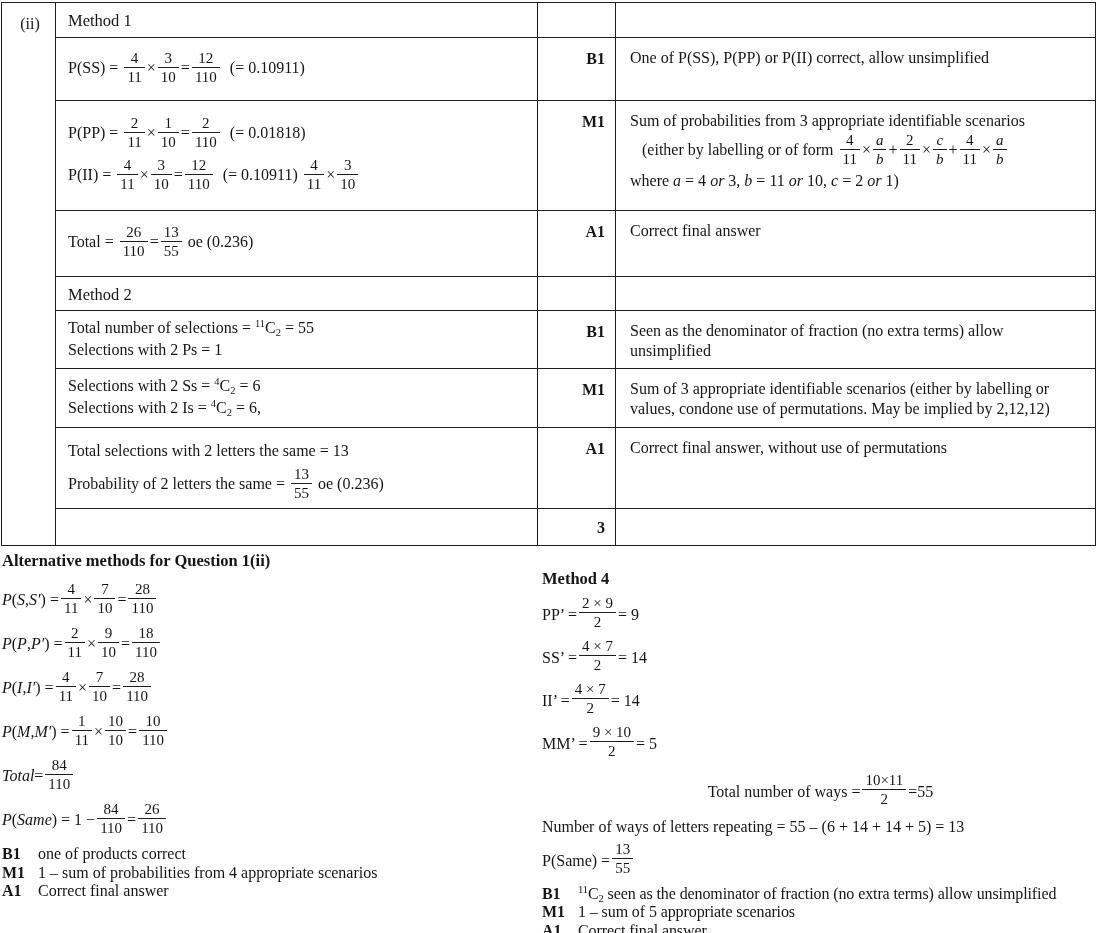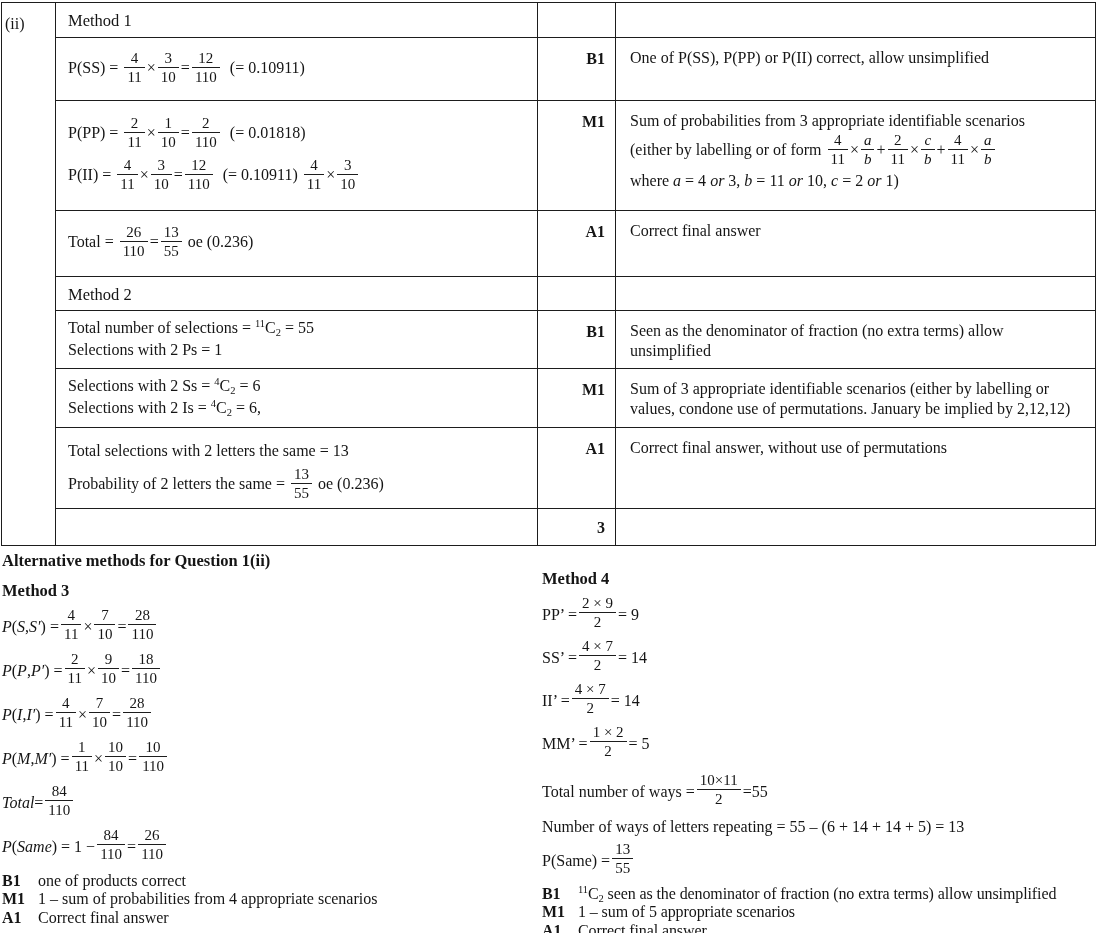--- a/index.html
+++ b/index.html
@@ -8,50 +8,50 @@
     font-family:"Liberation Serif", serif;color:#151515;font-size:16px;line-height:1.25;
   }
   
   .mtable{
     position:absolute;left:1px;top:2px;width:1093px;
     display:grid;
     grid-template-columns:54px 481px 78px 1fr;
     grid-template-rows:34px 63px 110px 66px 34px 58px 59px 81px 37px;
     border:1.5px solid #1d1d1d;
   }
-  .qcell{grid-column:1;grid-row:1/10;border-right:1.5px solid #1d1d1d;padding:11px 0 0 3px;}
+  .qcell{grid-column:1;grid-row:1/10;border-right:1.5px solid #1d1d1d;padding:11px 0 0 3px;text-align:center;}
   .cc{grid-column:2;padding:6px 12px 0 12px;overflow:hidden;}
   .mc{grid-column:3;border-left:1.5px solid #1d1d1d;text-align:right;font-weight:700;padding:11px 10px 0 0;}
   .xc{grid-column:4;border-left:1.5px solid #1d1d1d;padding:10px 12px 0 14px;}
   .r1{grid-row:1}.r2{grid-row:2}.r3{grid-row:3}.r4{grid-row:4}.r5{grid-row:5}
   .r6{grid-row:6}.r7{grid-row:7}.r8{grid-row:8}.r9{grid-row:9}
   .rt{border-top:1.5px solid #1d1d1d;}
   .hdr{font-weight:400;padding-top:8px;font-size:16.5px;}
   .fcenter{display:flex;flex-direction:column;justify-content:center;align-items:flex-start;gap:7px;padding-top:0;}
   
   .eq{white-space:nowrap;}
   .fr{display:inline-block;vertical-align:middle;text-align:center;font-size:15px;line-height:16px;margin:0 2px;transform:translateY(-2px);}
   .fr .nu{display:block;padding:0 3px 1px;}
   .fr .de{display:block;border-top:1.3px solid #1d1d1d;padding:1px 3px 0;}
   .fr.it{font-style:italic;}
   sup{font-size:10.5px;line-height:0;vertical-align:6px;}
   sub{font-size:10.5px;line-height:0;vertical-align:-3px;}
   .ln{line-height:22px;}
   .xln{line-height:20px;}
-  .xc .eq{margin:3px 0 2px;}
+  .xc .eq{margin:3px 12px 2px;}
   
   .alt{position:absolute;left:0;top:548px;width:915px;height:385px;}
   .alt-heading{position:absolute;left:2px;top:3px;font-weight:700;font-size:16.5px;}
   .mcol .mtitle{font-weight:700;font-size:16.5px;margin-bottom:6px;}
   .m3{position:absolute;left:2px;top:33px;width:534px;}
   .m4{position:absolute;left:542px;top:21px;width:557px;}
   .mcol .eq{display:flex;align-items:center;min-height:38px;margin-bottom:6px;}
   .m4 .eq{margin-bottom:5px;}
   .m4 .eq.plain{min-height:22px;margin:2px 0 4px;}
-  .m4 .eq.gap{margin-top:10px;}
+  .m4 .eq.gap{margin-top:10px;justify-content:center;}
   .marks{margin-top:5px;}
   .markline{display:flex;line-height:18.5px;white-space:nowrap;}
   .markline .mk{font-weight:700;flex:none;width:36px;}
   .m4 .markline{letter-spacing:-0.1px;}
   .mcol .eq .fr{margin:0 2px;}
   i{font-style:italic;}
 </style>
 </head>
 <body>
 
@@ -98,39 +98,38 @@
       <div class="ln">Selections with 2 Ps = 1</div>
     </div>
     <div class="mc rt r6">B1</div>
     <div class="xc rt r6">Seen as the denominator of fraction (no extra terms) allow unsimplified</div>
 
     <div class="cc rt r7">
       <div class="ln">Selections with 2 Ss = <sup>4</sup>C<sub>2</sub> = 6</div>
       <div class="ln">Selections with 2 Is = <sup>4</sup>C<sub>2</sub> = 6,</div>
     </div>
     <div class="mc rt r7">M1</div>
-    <div class="xc rt r7">Sum of 3 appropriate identifiable scenarios (either by labelling or values, condone use of permutations. January be implied by 2,12,12)</div>
+    <div class="xc rt r7">Sum of 3 appropriate identifiable scenarios (either by labelling or values, condone use of permutations. May be implied by 2,12,12)</div>
 
     <div class="cc rt r8" style="padding-top:12px;">
       <div class="ln">Total selections with 2 letters the same = 13</div>
       <div class="eq" style="margin-top:6px;">Probability of 2 letters the same = <span class="fr"><span class="nu">13</span><span class="de">55</span></span> oe (0.236)</div>
     </div>
     <div class="mc rt r8">A1</div>
     <div class="xc rt r8">Correct final answer, without use of permutations</div>
 
     <div class="cc rt r9"></div>
     <div class="mc rt r9" style="padding-top:9px;">3</div>
     <div class="xc rt r9"></div>
   </div>
 
   <div class="alt">
     <div class="alt-heading">Alternative methods for Question 1(ii)</div>
 
     <div class="mcol m3">
-      <div class="mtitle">Method 3</div>
       <div class="eq"><i>P</i>(<i>S</i>,<i>S′</i>) = <span class="fr">
             <span class="nu">4</span>
             <span class="de">11</span>
           </span>×<span class="fr">
             <span class="nu">7</span>
             <span class="de">10</span>
           </span>=<span class="fr">
             <span class="nu">28</span>
             <span class="de">110</span>
           </span></div>
@@ -199,21 +198,21 @@
           </span> = 9</div>
       <div class="eq">SS’ = <span class="fr">
             <span class="nu">4 × 7</span>
             <span class="de">2</span>
           </span> = 14</div>
       <div class="eq">II’ = <span class="fr">
             <span class="nu">4 × 7</span>
             <span class="de">2</span>
           </span> = 14</div>
       <div class="eq">MM’ = <span class="fr">
-            <span class="nu">1 × 2</span>
+            <span class="nu">9 × 10</span>
             <span class="de">2</span>
           </span> = 5</div>
       <div class="eq gap">Total number of ways = <span class="fr">
             <span class="nu">10×11</span>
             <span class="de">2</span>
           </span>=55</div>
       <div class="eq plain">Number of ways of letters repeating = 55 – (6 + 14 + 14 + 5) = 13</div>
       <div class="eq">P(Same) = <span class="fr">
             <span class="nu">13</span>
             <span class="de">55</span>

